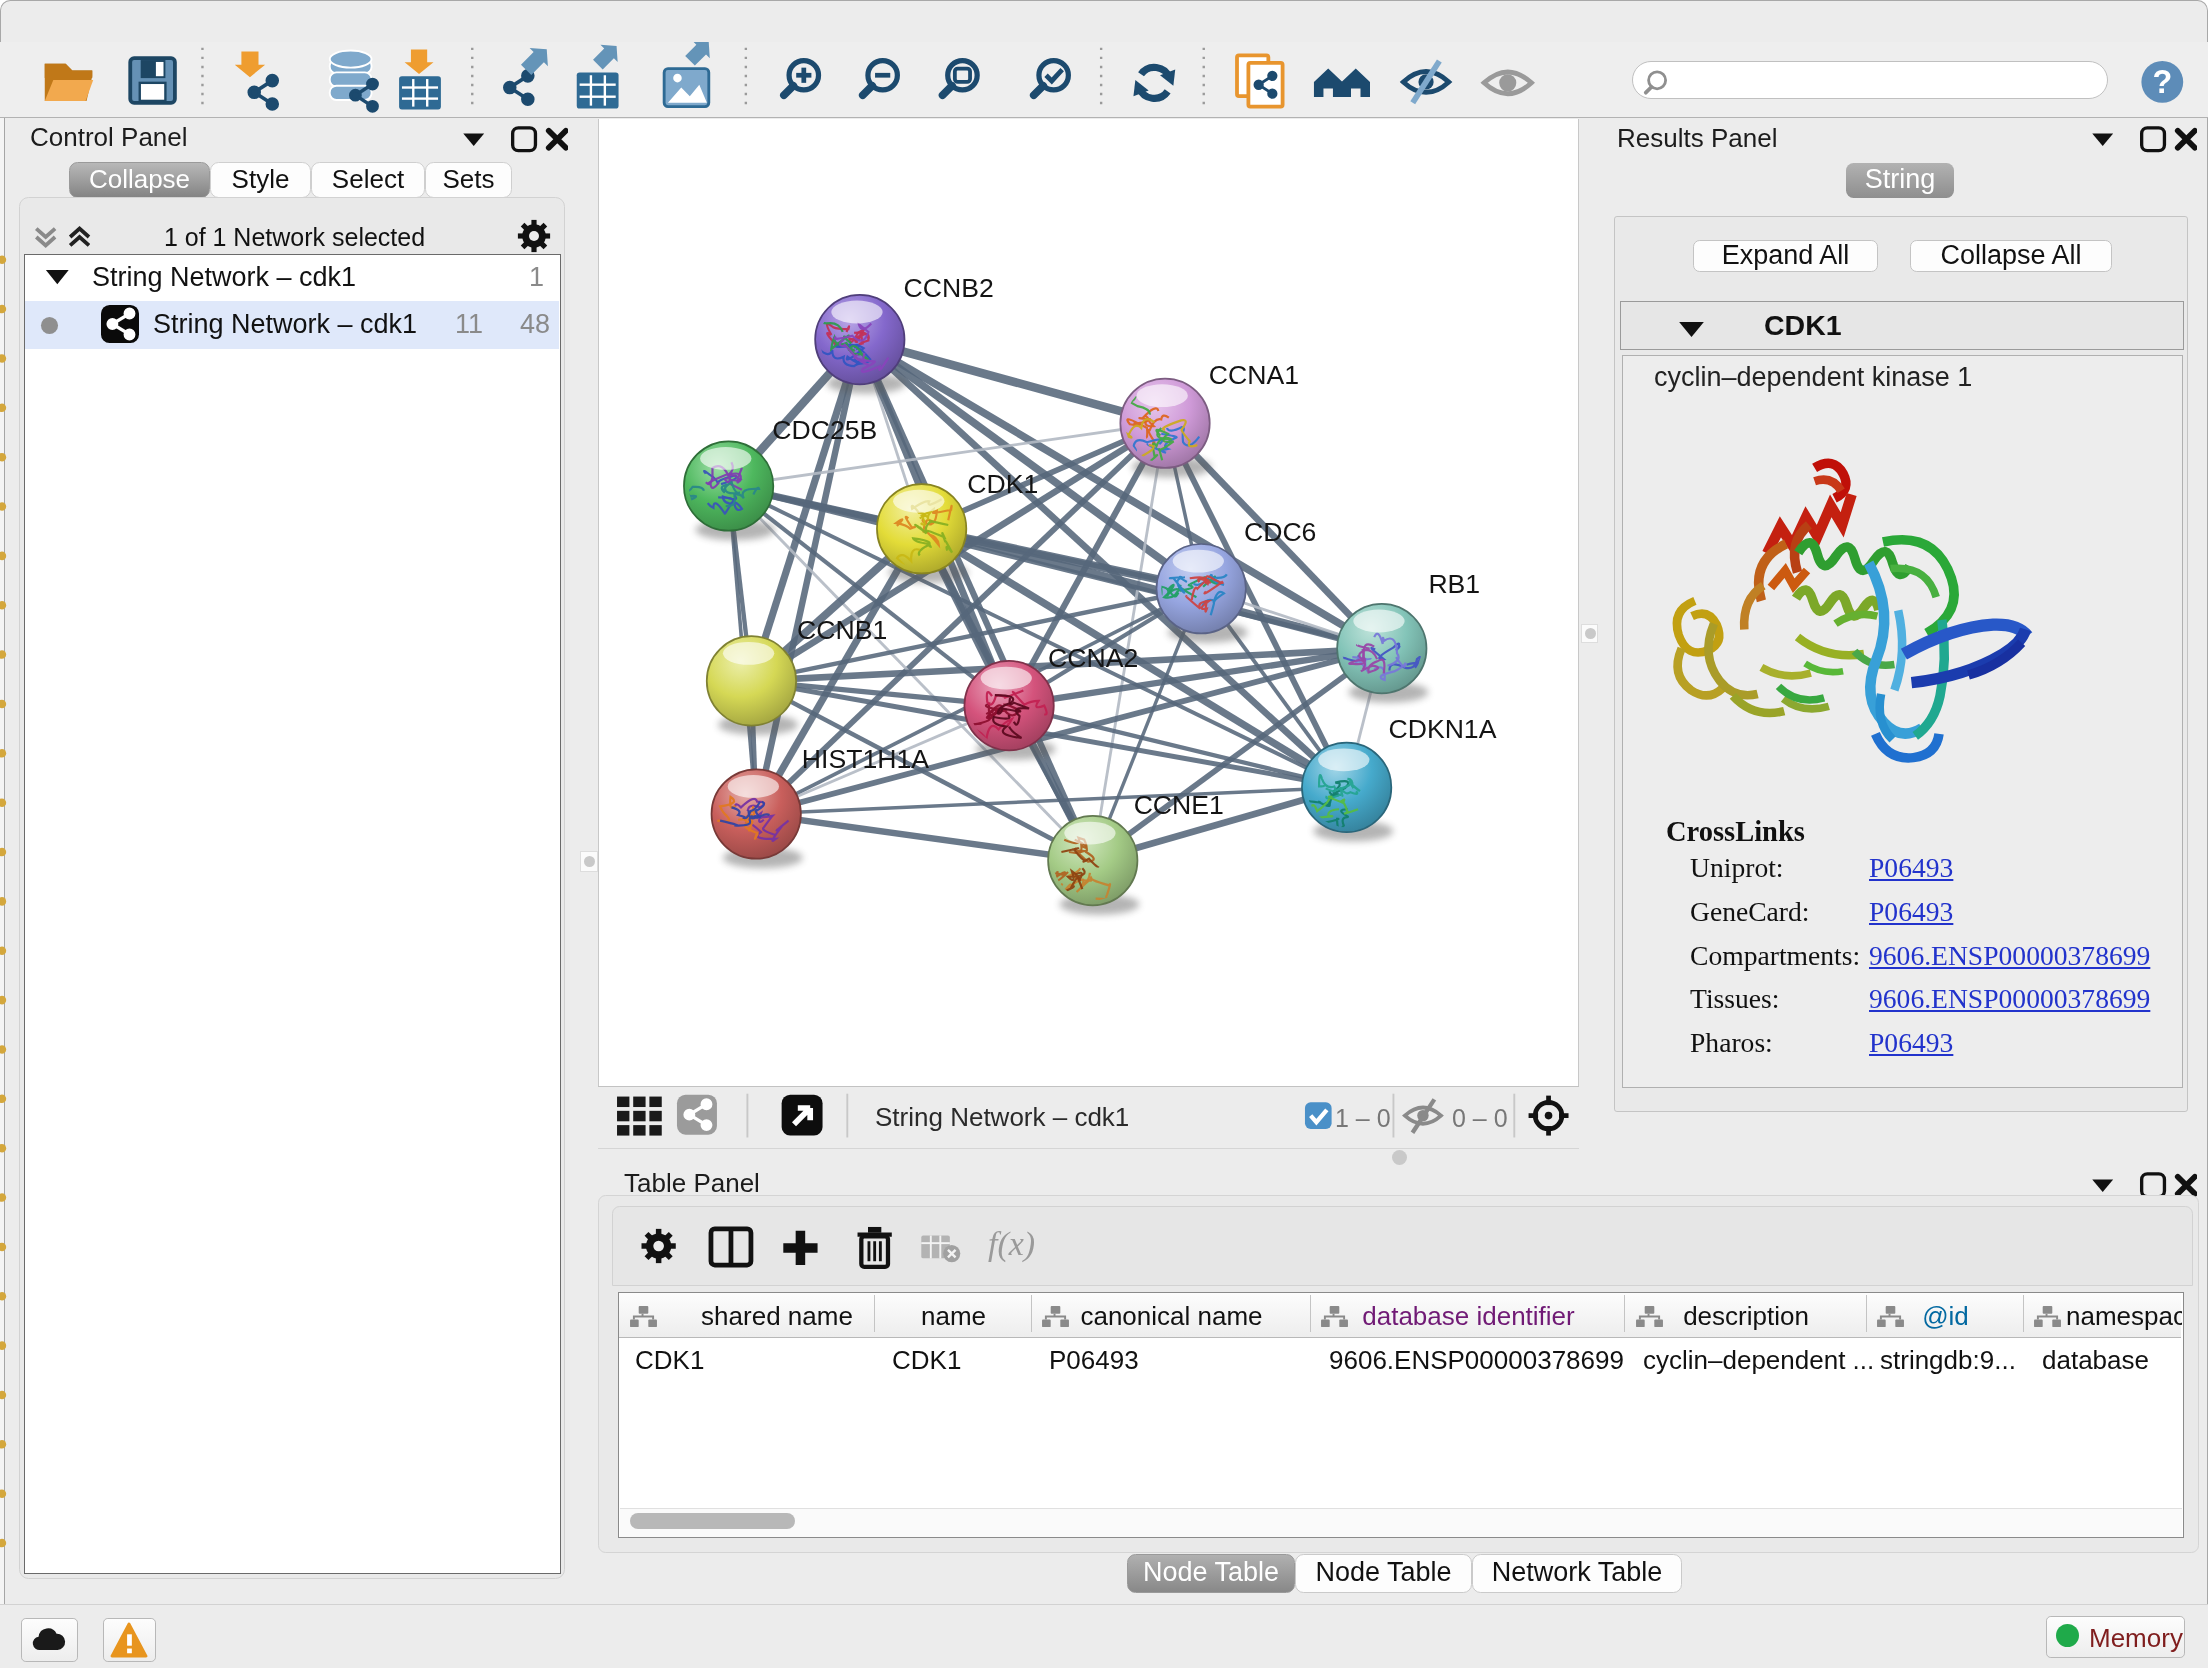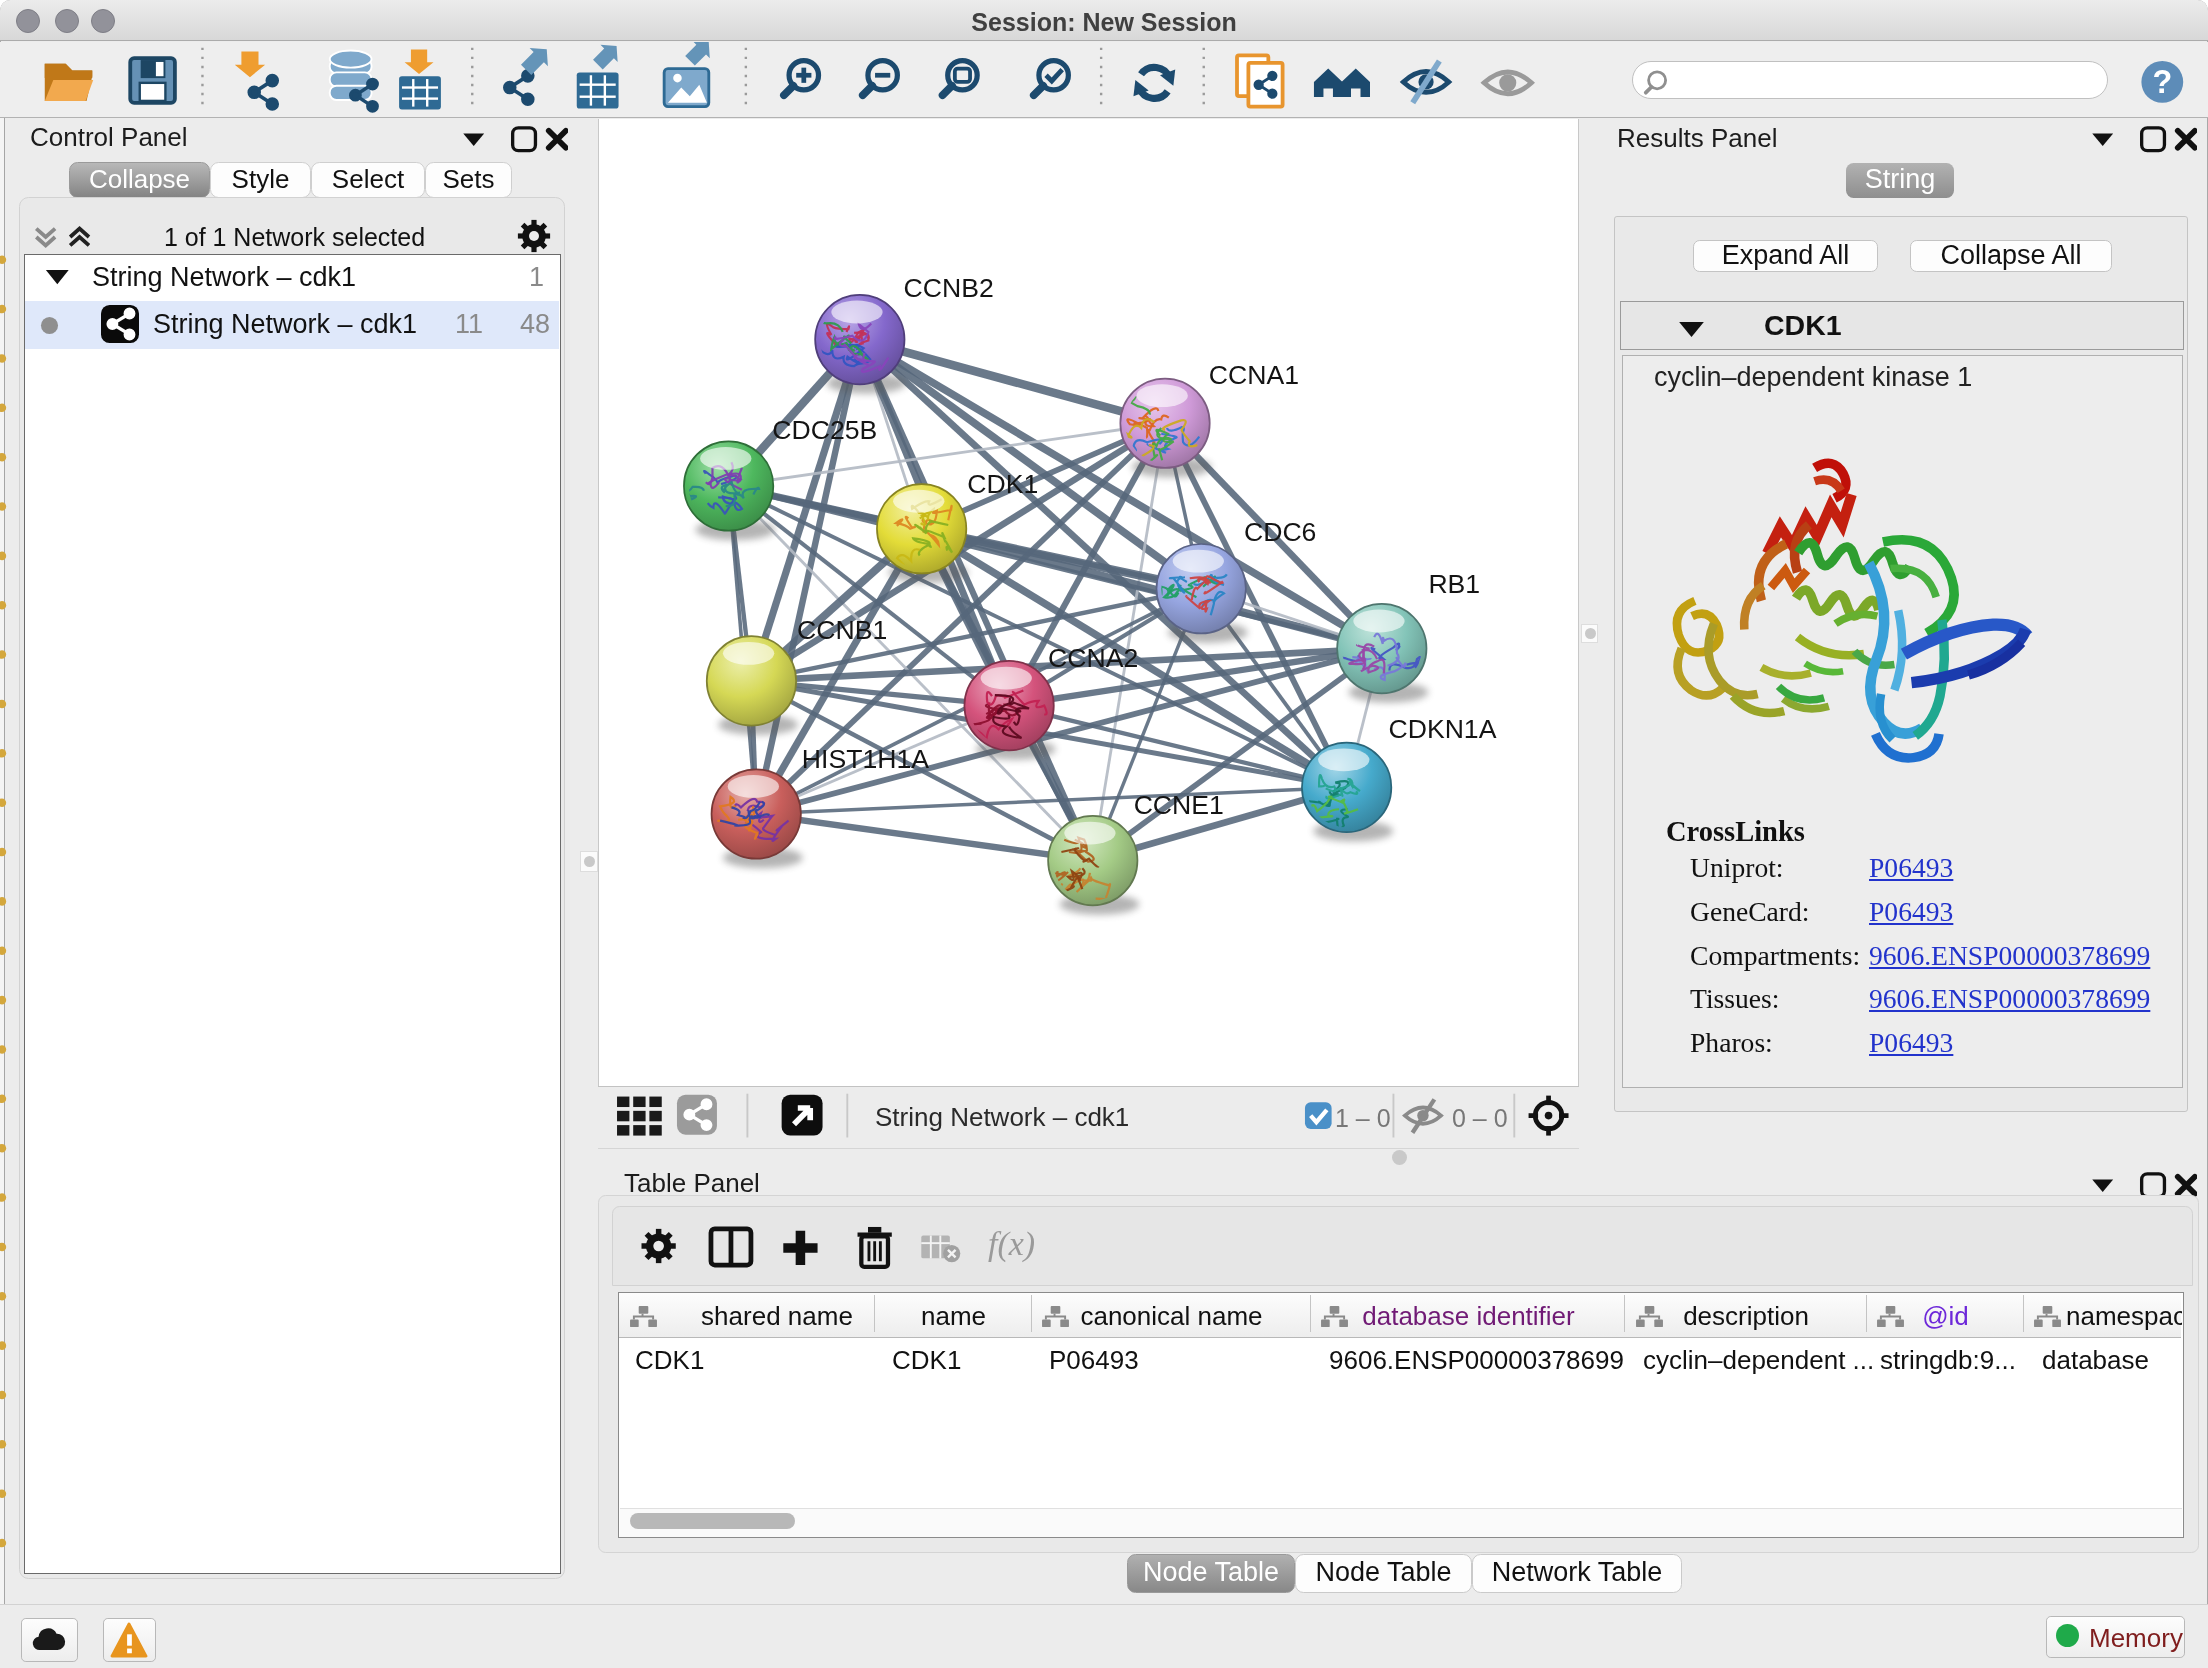--- a/index.html
+++ b/index.html
@@ -23,26 +23,20 @@
 .xlink{color:#2233cc;text-decoration:underline;font-family:"Liberation Serif",serif}
 .tp-toolbar{position:absolute;left:612px;top:1206px;width:1581px;height:80px;background:#e6e6e6;border:1px solid #d2d2d2;border-radius:7.6px 7.6px 0 0}
 .ttable{position:absolute;left:618px;top:1292px;width:1566px;height:246px;background:#fff;border:1.9px solid #8a8a8a}
 .thead{position:absolute;left:0;top:0;width:1562px;height:45px;background:linear-gradient(#fdfdfd,#ededed);border-bottom:1.9px solid #b8b8b8;font-size:26px;color:#111}
 .hsep{position:absolute;top:3.8px;width:1px;height:37px;background:#c4c4c4}
 .btab{position:absolute;top:1554px;height:39px;border:1.9px solid #cacaca;background:#fdfdfd;color:#111;font-size:27px;text-align:center;line-height:35px;border-radius:8.6px}
 .statusbar{position:absolute;left:0;top:1604px;width:2208px;height:65px;background:#ececec;border-top:1px solid #d2d2d2}
 .sbtn{position:absolute;top:1618px;height:44px;background:linear-gradient(#fdfdfd,#ededed);border:1.9px solid #b8b8b8;border-radius:4.8px}
 </style></head><body>
 <div id="win">
-<div class="titlebar">
- <div class="tl" style="left:16px"></div>
- <div class="tl" style="left:55px"></div>
- <div class="tl" style="left:91px"></div>
- <div class="title">Session: New Session</div>
-</div>
 <div class="toolbar"></div>
     <svg class="abs" style="left:0;top:42px" width="2208" height="76" viewBox="0 44 2322 80">
       <path d="M46,67 h22 l7,7 h21 v8 h-50 z" fill="#a86a10"></path>
       <path d="M46,67 h22 l7,7 h21 v6 l-6,26 h-44 z" fill="#c07818"></path>
       <path d="M55,84 h42 l-8,22 h-43 z" fill="#f2a94e"></path>
       <rect x="136" y="61" width="47" height="47" rx="4" fill="#6591b5" stroke="#1d4663" stroke-width="4"></rect>
       <rect x="147" y="63" width="26" height="19" fill="#1d4663"></rect>
       <rect x="163" y="65" width="8" height="15" fill="#fff"></rect>
       <rect x="146" y="87" width="27" height="19" fill="#fff" stroke="#1d4663" stroke-width="2.5"></rect>
       <line x1="212" y1="50" x2="212" y2="116" stroke="#9a9a9a" stroke-width="2.5" stroke-dasharray="2.5 7"></line>
@@ -756,21 +750,21 @@
     </svg>
     <div class="abs" style="left:1625px;top:1301px;width:242px;text-align:center;font-size:26px;color:#111;overflow:hidden">description</div>
     <svg class="abs" style="left:1636px;top:1305px" width="27" height="25" viewBox="0 0 28 26">
       <g fill="#8a8a8a">
         <rect x="9" y="1" width="10" height="8" rx="1"></rect>
         <rect x="0" y="15" width="9" height="8" rx="1"></rect>
         <rect x="19" y="15" width="9" height="8" rx="1"></rect>
         <path d="M13,9 v4 M4,15 v-3 h20 v3 M13,9 v4" stroke="#8a8a8a" stroke-width="2" fill="none"></path>
       </g>
     </svg>
-    <div class="abs" style="left:1867px;top:1301px;width:157px;text-align:center;font-size:26px;color:#6d28d9;overflow:hidden">@id</div>
+    <div class="abs" style="left:1867px;top:1301px;width:157px;text-align:center;font-size:26px;color:#0369a1;overflow:hidden">@id</div>
     <svg class="abs" style="left:1877px;top:1305px" width="27" height="25" viewBox="0 0 28 26">
       <g fill="#8a8a8a">
         <rect x="9" y="1" width="10" height="8" rx="1"></rect>
         <rect x="0" y="15" width="9" height="8" rx="1"></rect>
         <rect x="19" y="15" width="9" height="8" rx="1"></rect>
         <path d="M13,9 v4 M4,15 v-3 h20 v3 M13,9 v4" stroke="#8a8a8a" stroke-width="2" fill="none"></path>
       </g>
     </svg>
     <div class="abs" style="left:2066px;top:1301px;width:116px;text-align:left;font-size:26px;color:#111;overflow:hidden">namespace</div>
     <svg class="abs" style="left:2034px;top:1305px" width="27" height="25" viewBox="0 0 28 26">

